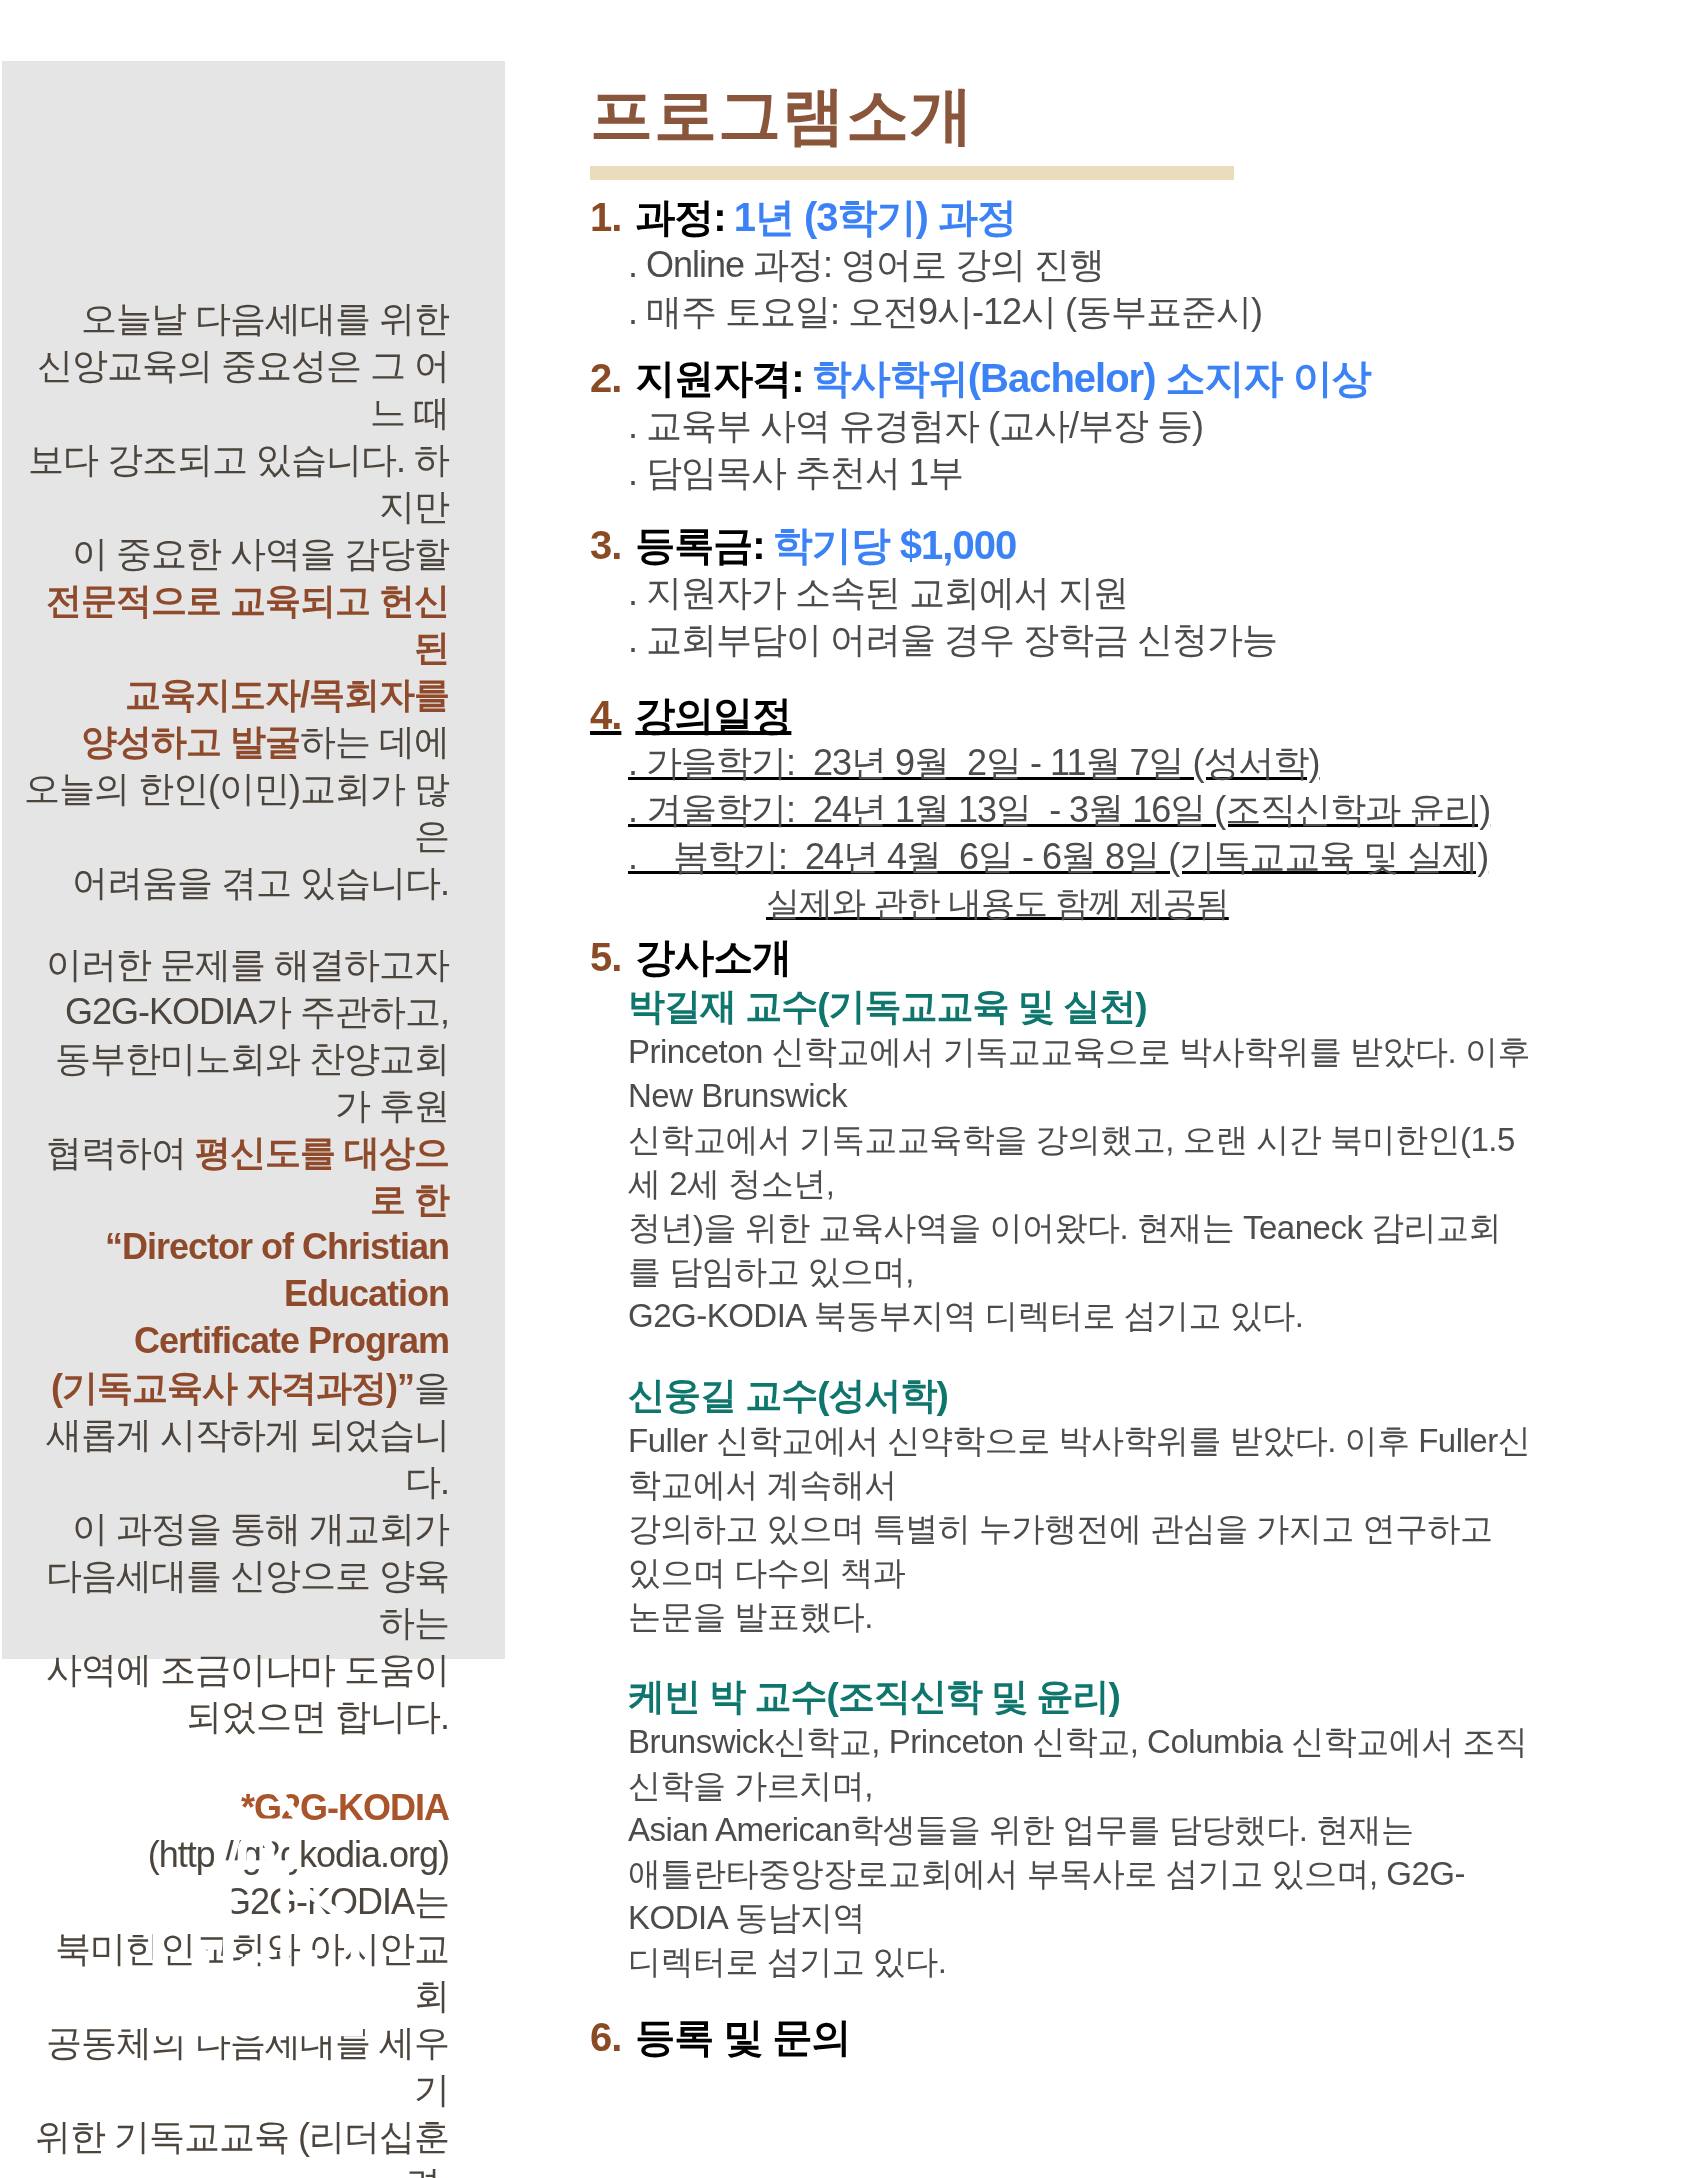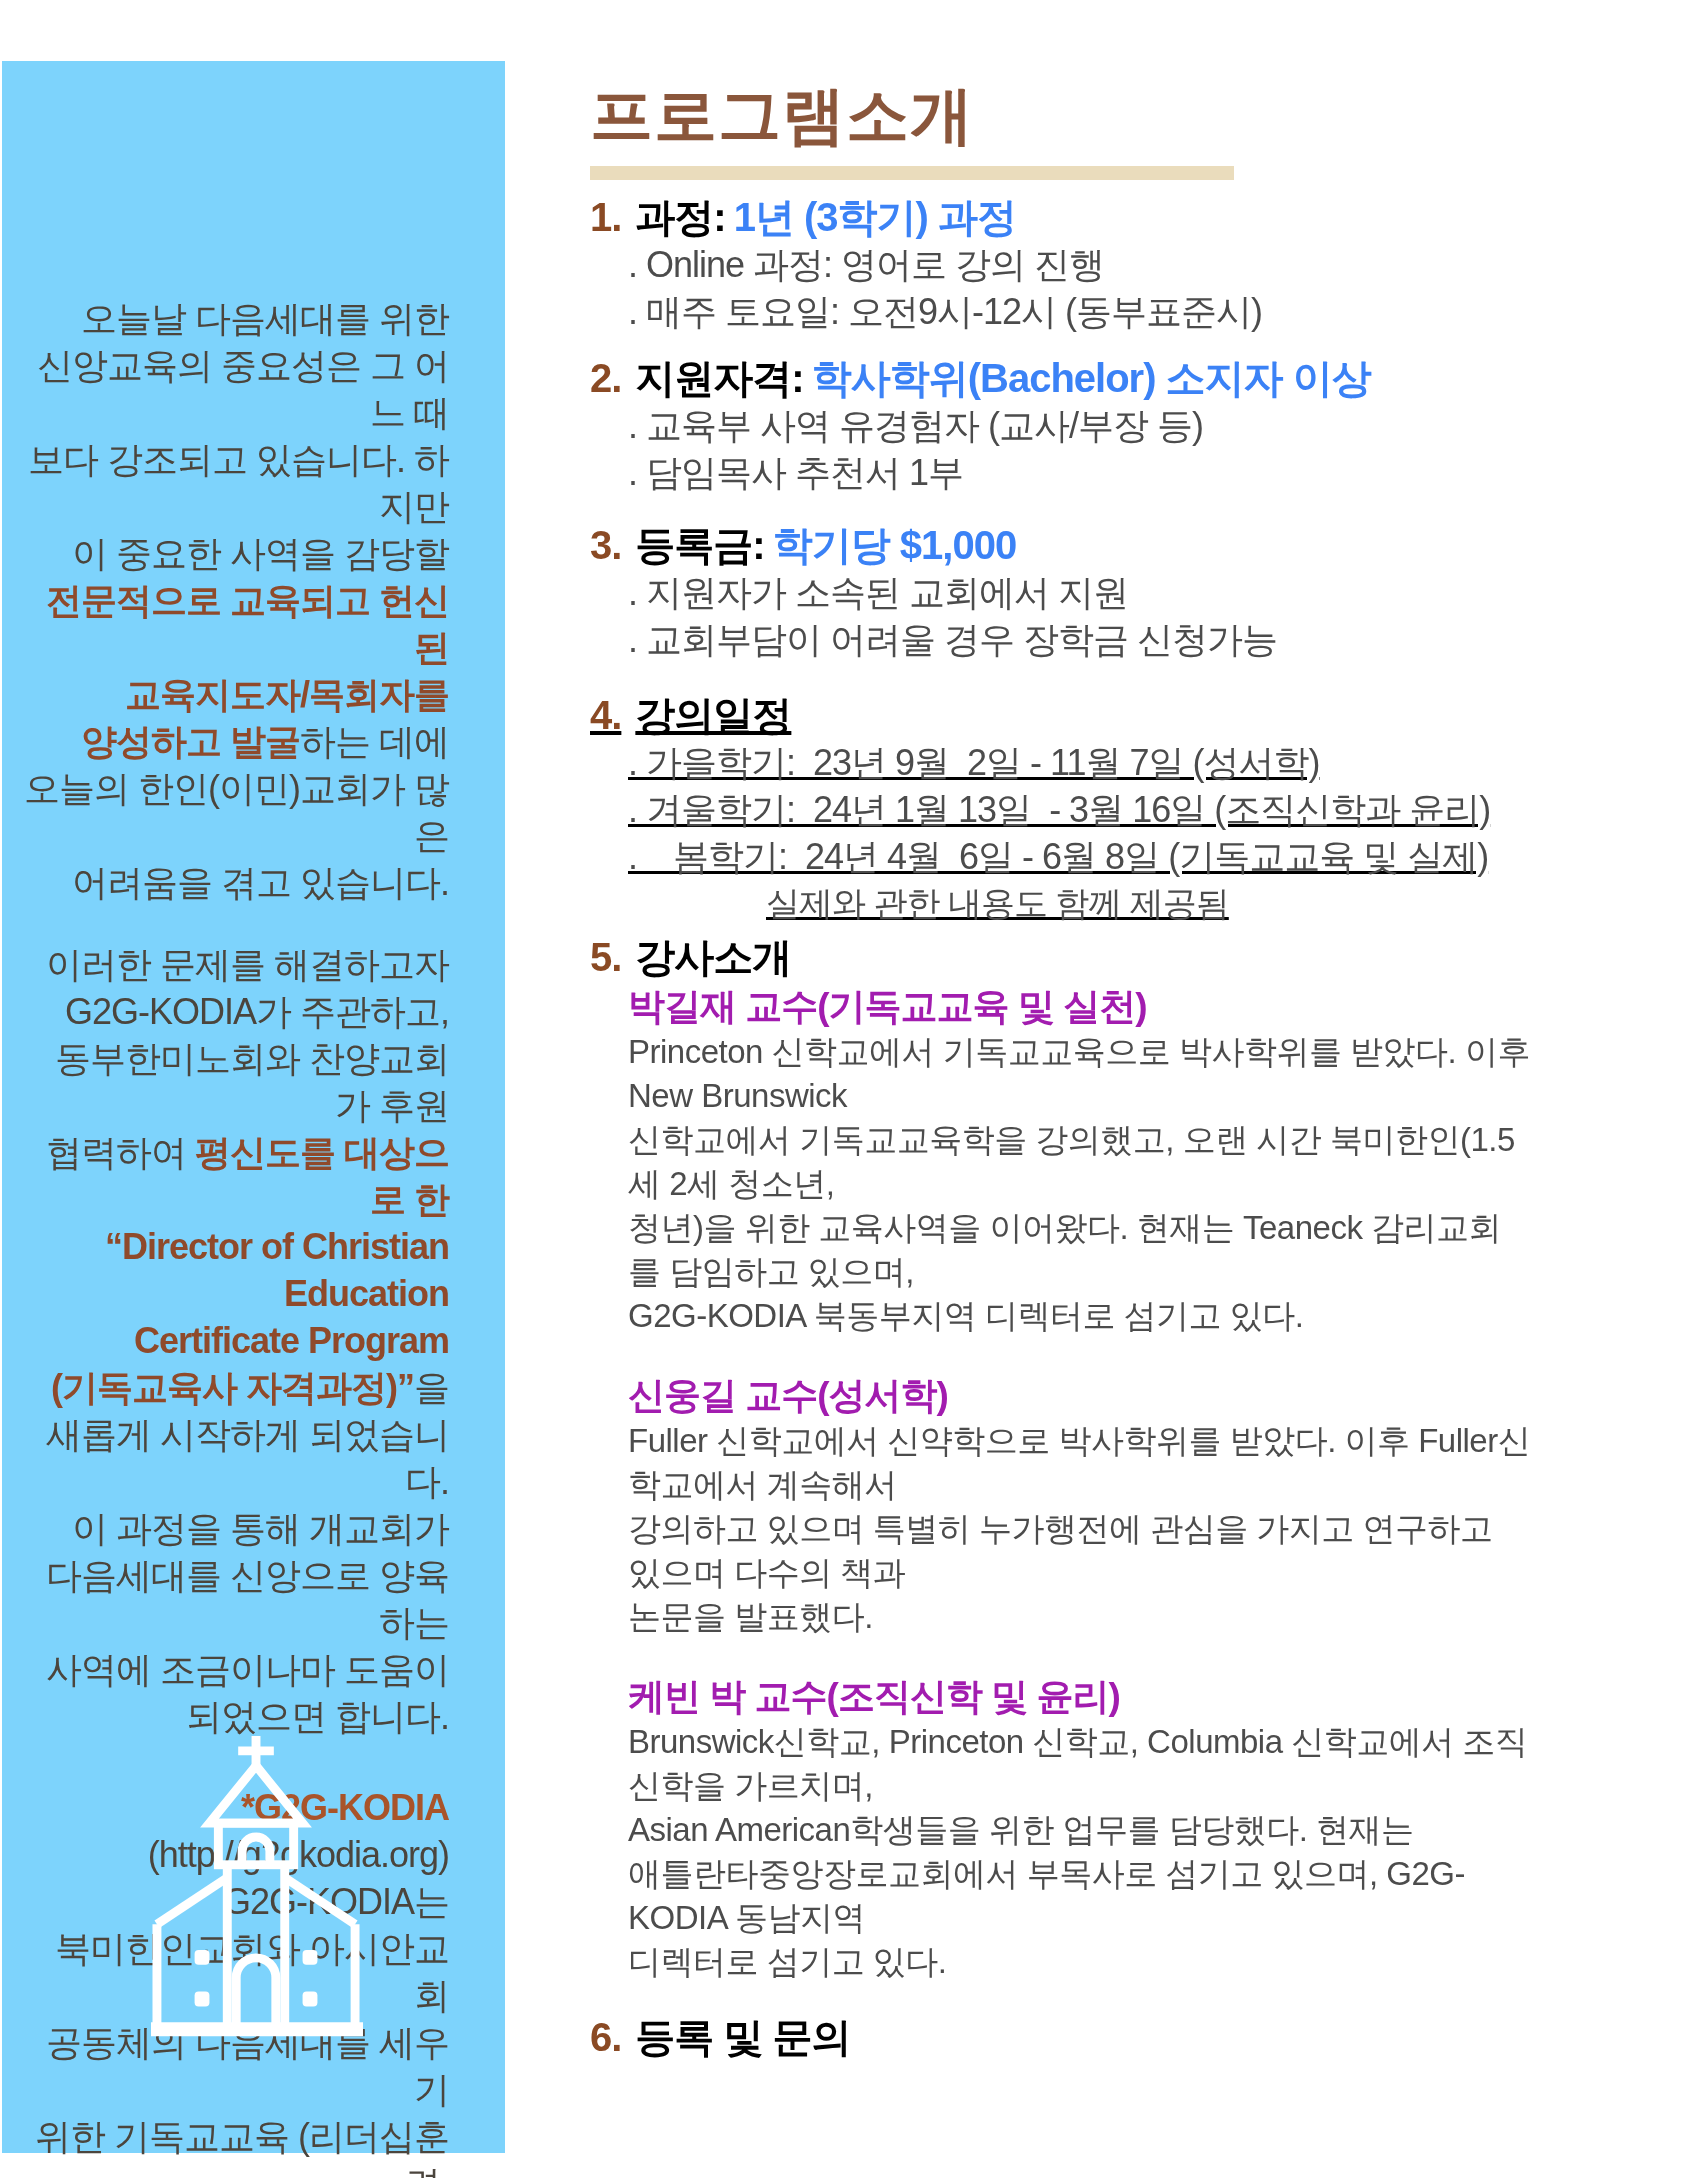--- a/index.html
+++ b/index.html
@@ -1,21 +1,21 @@
 <!DOCTYPE html>
 <html><head>
 <meta charset="utf-8">
 <style>
   html,body{margin:0;padding:0;background:#ffffff;}
   .page{
     position:relative;width:1683px;height:2178px;background:#ffffff;overflow:hidden;
     font-family:"Liberation Sans","DejaVu Sans",sans-serif;
   }
   
-  .sidebar{position:absolute;left:2px;top:61px;width:503px;height:2092px;background:#7dd3fc;}
+  .sidebar{position:absolute;left:2px;top:61px;width:503px;height:1598px;background:#e5e5e5;}
   .sidebar-text{
     position:absolute;top:234px;right:56px;width:426px;text-align:right;
     font-size:36px;line-height:47px;color:#4b453d;letter-spacing:-1px;
   }
   .side-para{margin:0;}
   .side-para.p2{margin-top:35px;}
   .side-para.p3{margin-top:44px;}
   .em{color:#8f4a2b;font-weight:bold;}
   .em2{color:#a9542a;font-weight:bold;}
   .church{position:absolute;left:137px;top:1673px;}
@@ -28,21 +28,21 @@
   .h-num{color:#8a4a24;margin-right:14px;}
   .h-label{color:#000000;}
   .h-val{color:#3b82f6;margin-left:8px;}
   .bullet,.sched,.reg{
     font-size:36px;line-height:47px;color:#4c4c4c;padding-left:38px;
     letter-spacing:-1px;white-space:pre-wrap;
   }
   .note{font-size:34px;line-height:46px;color:#4c4c4c;padding-left:176px;letter-spacing:-1px;}
   .prof{margin-top:34px;}
   .prof.first{margin-top:2px;}
-  .prof-name{font-size:37px;font-weight:bold;color:#a21caf;line-height:47px;padding-left:38px;letter-spacing:-1px;}
+  .prof-name{font-size:37px;font-weight:bold;color:#0f766e;line-height:47px;padding-left:38px;letter-spacing:-1px;}
   .bio-line{font-size:33px;line-height:44px;color:#4c4c4c;padding-left:38px;letter-spacing:-0.5px;}
 </style>
 </head>
 <body>
 
 <div class="page">
 
   <div class="sidebar">
     <div class="sidebar-text">
 

